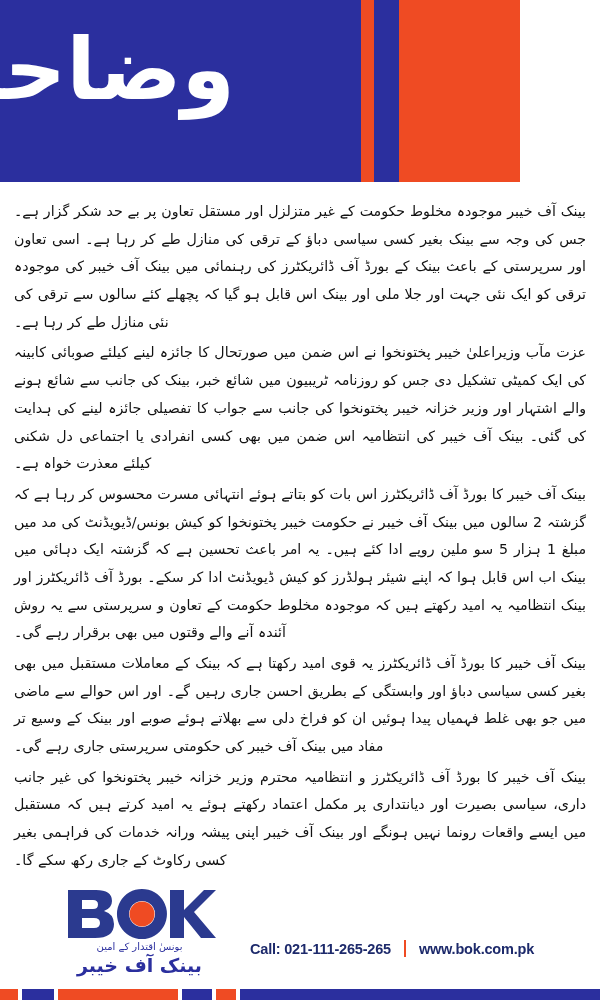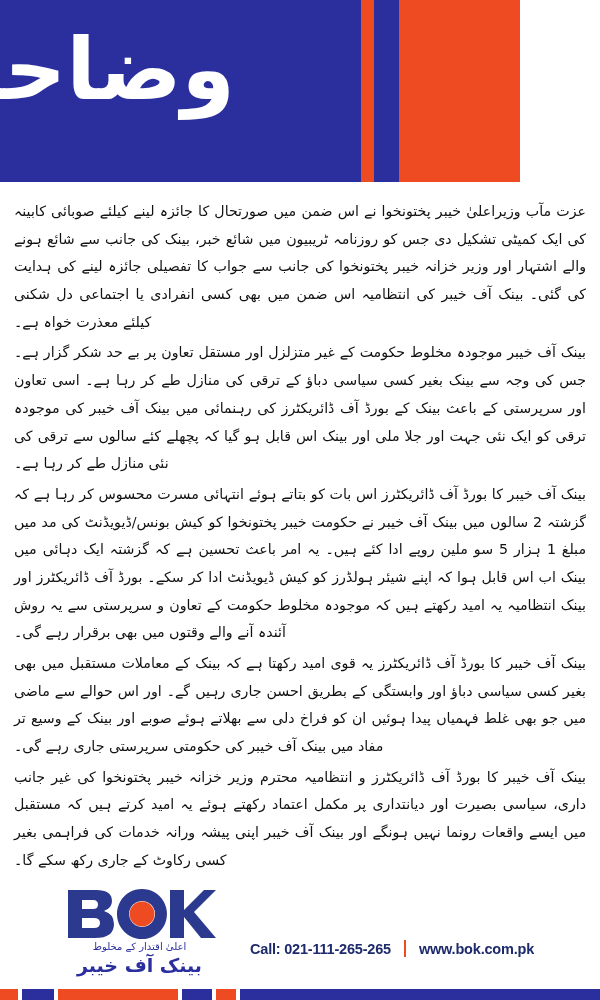--- a/index.html
+++ b/index.html
@@ -149,22 +149,22 @@
   <div id="header-stripes">
       <div class="stripe" style="left: 361px; width: 13px; background: rgb(239, 75, 35);"></div>
       <div class="stripe" style="left: 377px; width: 19px; background: rgb(43, 47, 158);"></div>
       <div class="stripe" style="left: 399px; width: 146px; background: rgb(239, 75, 35);"></div>
       <div class="stripe" style="left: 548px; width: 26px; background: rgb(43, 47, 158);"></div>
       <div class="stripe" style="left: 577px; width: 23px; background: rgb(239, 75, 35);"></div>
     </div>
 </div>
 
 <div class="doc-body">
+  <p class="para">بینک آف خیبر موجودہ مخلوط حکومت کے غیر متزلزل اور مستقل تعاون پر بے حد شکر گزار ہے۔ جس کی وجہ سے بینک بغیر کسی سیاسی دباؤ کے ترقی کی منازل طے کر رہا ہے۔ اسی تعاون اور سرپرستی کے باعث بینک کے بورڈ آف ڈائریکٹرز کی رہنمائی میں بینک آف خیبر کی موجودہ ترقی کو ایک نئی جہت اور جلا ملی اور بینک اس قابل ہو گیا کہ پچھلے کئے سالوں سے ترقی کی نئی منازل طے کر رہا ہے۔</p>
   <p class="para">عزت مآب وزیراعلیٰ خیبر پختونخوا نے اس ضمن میں صورتحال کا جائزہ لینے کیلئے صوبائی کابینہ کی ایک کمیٹی تشکیل دی جس کو روزنامہ ٹریبیون میں شائع خبر، بینک کی جانب سے شائع ہونے والے اشتہار اور وزیر خزانہ خیبر پختونخوا کی جانب سے جواب کا تفصیلی جائزہ لینے کی ہدایت کی گئی۔ بینک آف خیبر کی انتظامیہ اس ضمن میں بھی کسی انفرادی یا اجتماعی دل شکنی کیلئے معذرت خواہ ہے۔</p>
-  <p class="para">بینک آف خیبر موجودہ مخلوط حکومت کے غیر متزلزل اور مستقل تعاون پر بے حد شکر گزار ہے۔ جس کی وجہ سے بینک بغیر کسی سیاسی دباؤ کے ترقی کی منازل طے کر رہا ہے۔ اسی تعاون اور سرپرستی کے باعث بینک کے بورڈ آف ڈائریکٹرز کی رہنمائی میں بینک آف خیبر کی موجودہ ترقی کو ایک نئی جہت اور جلا ملی اور بینک اس قابل ہو گیا کہ پچھلے کئے سالوں سے ترقی کی نئی منازل طے کر رہا ہے۔</p>
   <p class="para">بینک آف خیبر کا بورڈ آف ڈائریکٹرز اس بات کو بتاتے ہوئے انتہائی مسرت محسوس کر رہا ہے کہ گزشتہ 2 سالوں میں بینک آف خیبر نے حکومت خیبر پختونخوا کو کیش بونس/ڈیویڈنٹ کی مد میں مبلغ 1 ہزار 5 سو ملین روپے ادا کئے ہیں۔ یہ امر باعث تحسین ہے کہ گزشتہ ایک دہائی میں بینک اب اس قابل ہوا کہ اپنے شیئر ہولڈرز کو کیش ڈیویڈنٹ ادا کر سکے۔ بورڈ آف ڈائریکٹرز اور بینک انتظامیہ یہ امید رکھتے ہیں کہ موجودہ مخلوط حکومت کے تعاون و سرپرستی سے یہ روش آئندہ آنے والے وقتوں میں بھی برقرار رہے گی۔</p>
   <p class="para">بینک آف خیبر کا بورڈ آف ڈائریکٹرز یہ قوی امید رکھتا ہے کہ بینک کے معاملات مستقبل میں بھی بغیر کسی سیاسی دباؤ اور وابستگی کے بطریق احسن جاری رہیں گے۔ اور اس حوالے سے ماضی میں جو بھی غلط فہمیاں پیدا ہوئیں ان کو فراخ دلی سے بھلاتے ہوئے صوبے اور بینک کے وسیع تر مفاد میں بینک آف خیبر کی حکومتی سرپرستی جاری رہے گی۔</p>
   <p class="para">بینک آف خیبر کا بورڈ آف ڈائریکٹرز و انتظامیہ محترم وزیر خزانہ خیبر پختونخوا کی غیر جانب داری، سیاسی بصیرت اور دیانتداری پر مکمل اعتماد رکھتے ہوئے یہ امید کرتے ہیں کہ مستقبل میں ایسے واقعات رونما نہیں ہونگے اور بینک آف خیبر اپنی پیشہ ورانہ خدمات کی فراہمی بغیر کسی رکاوٹ کے جاری رکھ سکے گا۔</p>
 </div>
 
 <div class="footer">
 
   <div class="logo-block">
     <div class="logo-mark">
       <svg viewBox="0 0 152 52" width="152" height="52" aria-hidden="true">
@@ -173,21 +173,21 @@
                  M18 12 V21 H29 Q34 21 34 16.5 Q34 12 29 12 Z
                  M18 30 V40 H30 Q36 40 36 35 Q36 30 30 30 Z" fill="#2b3a8f"></path>
 
         <path d="M78 1 A25 25 0 1 1 77.9 1 Z
                  M78 13 A13 13 0 1 0 78.1 13 Z" fill="#2b3a8f" fill-rule="evenodd"></path>
         <circle cx="78" cy="26" r="12.5" fill="#ef4b23"></circle>
 
         <path d="M106 2 H120 V22 L140 2 H152 L130 24 L152 50 H137 L120 29 V50 H106 Z" fill="#2b3a8f"></path>
       </svg>
     </div>
-    <div class="logo-tagline">اعلیٰ اقتدار کے مخلوط</div>
+    <div class="logo-tagline">بونسٰ اقتدار کے امین</div>
     <div class="logo-urdu-name">بینک آف خیبر</div>
   </div>
 
   <div class="footer-contact">
     <span>Call: 021-111-265-265</span>
     <span class="contact-sep"></span>
     <span>www.bok.com.pk</span>
   </div>
 
   <div class="bottom-bar" id="bottom-stripes">

